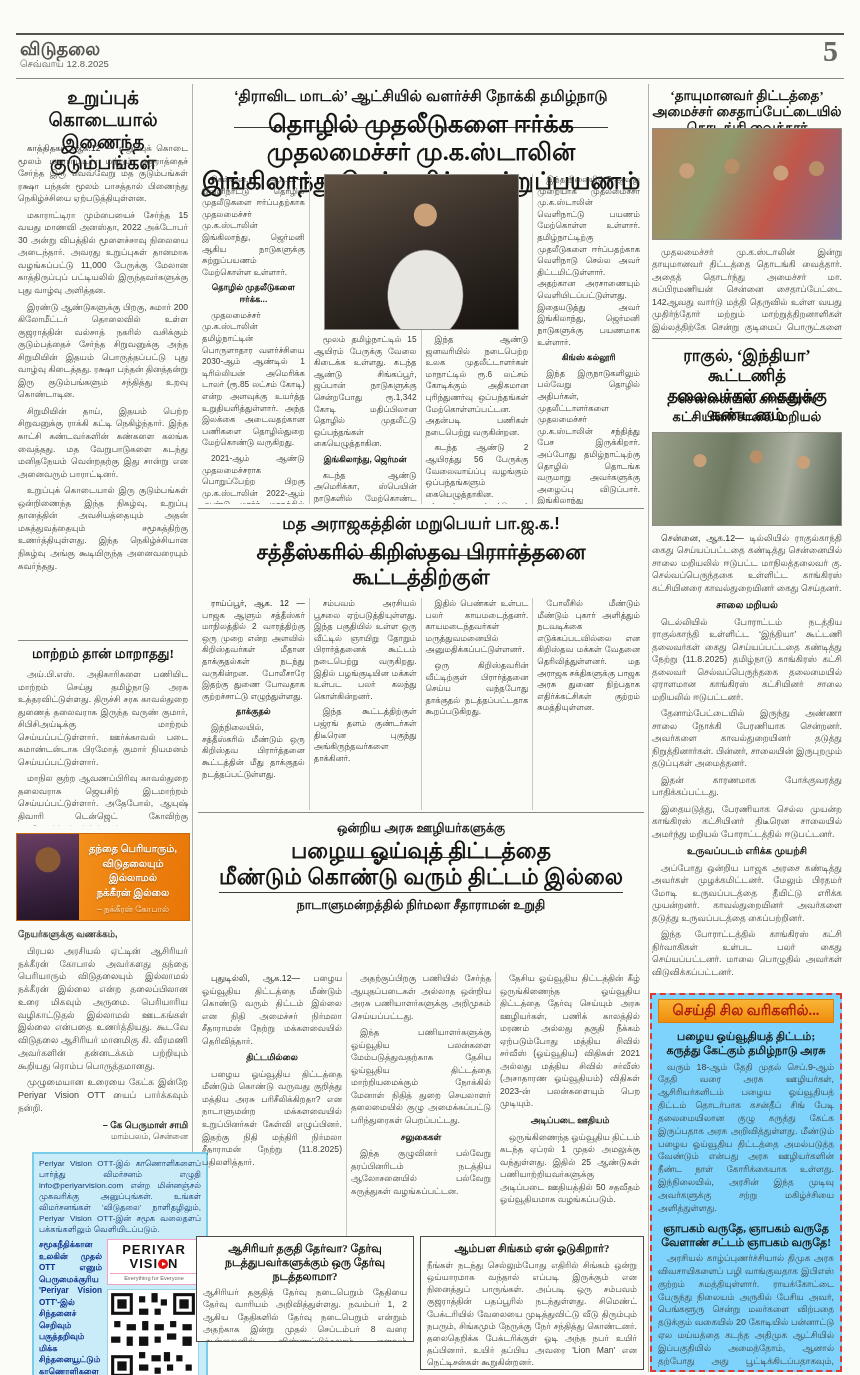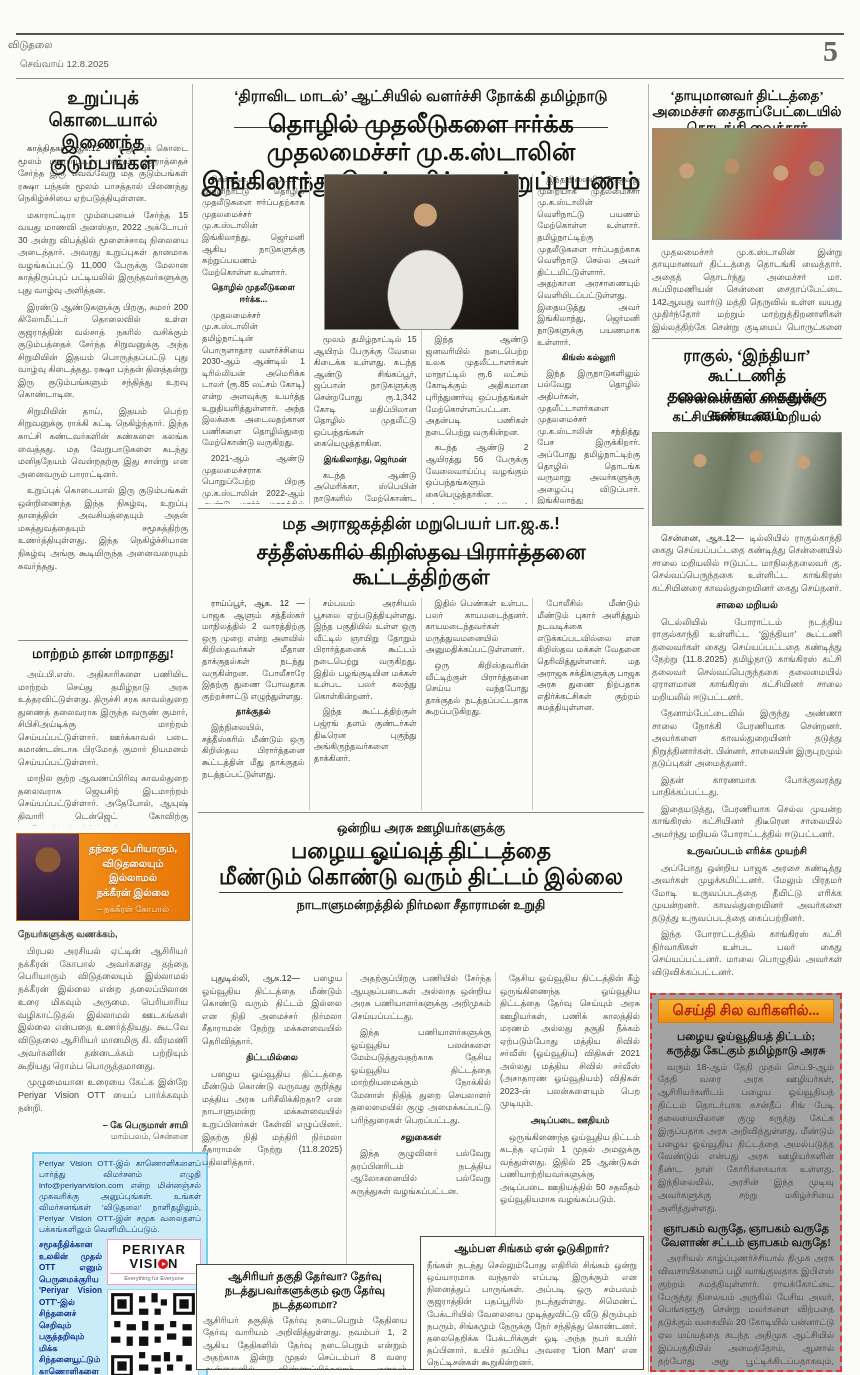--- a/index.html
+++ b/index.html
@@ -68,42 +68,42 @@
      position:relative;vertical-align:-1px}
   .play-badge::after{content:"";position:absolute;left:3.5px;top:2.5px;border-left:4px solid #fff;
      border-top:2.5px solid rgba(0,0,0,0);border-bottom:2.5px solid rgba(0,0,0,0)}
   .logo-tag{font-size:5.6px;color:#6d6a66;border-top:1px solid #f3a0c2;margin-top:2px;padding-top:1px}
   
   .mini-box{border:1.2px solid #4b4a45;padding:5px 6px;overflow:hidden;background:#fcfcf9}
   .mini-box .bx-hl{font-weight:bold;text-align:center;font-size:11px;line-height:1.25;color:#15140f;
      font-family:"Liberation Serif",serif;margin-bottom:3px}
   .mini-box .bx-body{font-size:8.6px;line-height:1.42;text-align:justify;color:#44413b}
   
-  .briefs{border:2px dashed #dd3a36;background:#a3a3a3;padding:4px 6px 4px 6px;overflow:hidden}
+  .briefs{border:2px dashed #dd3a36;background:#7dd3fc;padding:4px 6px 4px 6px;overflow:hidden}
   .briefs-title{background:linear-gradient(180deg,#f9b536 0%,#ef8d0c 100%);border:1px solid #d87f10;
      color:#b01d12;font-weight:bold;font-size:14.5px;text-align:center;padding:2px 0;
      font-family:"Liberation Serif",serif}
   .briefs h4{font-weight:bold;font-size:11px;line-height:1.3;text-align:center;color:#16150f;margin:6px 0 3px 0;
      font-family:"Liberation Serif",serif}
   .briefs .bf-body{font-size:8.8px;line-height:1.46;text-align:justify;color:#45423c}
   .briefs .bf-body p{text-indent:9px}
   
   .r-hl{font-family:"Liberation Serif",serif;font-weight:bold;text-align:center;color:#161511;line-height:1.2}
   .r-body{font-size:8.8px;line-height:1.42;text-align:justify;color:#45423c;overflow:hidden}
   .r-body p{margin-bottom:4px;text-indent:9px}
   
   .qr{background:#fff;border:1px solid #9ad2e6;margin-top:4px;display:block}
 </style>
 </head>
 <body>
 
 <div class="page">
 
   <div class="hrule thick" style="left:16px;right:16px;top:33px"></div>
-  <div class="abs serif" style="left:8px;top:39px;font-size:10px;font-weight:normal;color:#55534e">விடுதலை</div>
+  <div class="abs serif" style="left:20px;top:39px;font-size:18px;font-weight:bold;color:#55534e">விடுதலை</div>
   <div class="abs" style="left:20px;top:58px;font-size:9.5px;color:#5c5a54">செவ்வாய் 12.8.2025</div>
   <div class="abs serif" style="right:22px;top:34px;font-size:30px;font-weight:bold;color:#6a6862">5</div>
   <div class="hrule" style="left:16px;right:16px;top:78px"></div>
 
   <div class="vrule" style="left:192px;top:84px;height:1288px"></div>
   <div class="vrule" style="left:648px;top:84px;height:1288px"></div>
 
   <div class="abs hl" style="left:18px;top:88px;width:170px;font-size:18.5px">உறுப்புக் கொடையால் இணைந்த குடும்பங்கள்</div>
 
   <div class="abs body-txt" style="left:18px;top:142px;width:170px;height:492px;font-size:8.6px;line-height:1.46">
@@ -287,21 +287,21 @@
         <p>இந்த குழுவினர் பல்வேறு தரப்பினரிடம் நடத்திய ஆலோசனையில் பல்வேறு கருத்துகள் வழங்கப்பட்டன.</p>
       </div>
       <div class="col">
         <p>தேசிய ஓய்வூதிய திட்டத்தின் கீழ் ஒருங்கிணைந்த ஓய்வூதிய திட்டத்தை தேர்வு செய்யும் அரசு ஊழியர்கள், பணிக் காலத்தில் மரணம் அல்லது தகுதி நீக்கம் ஏற்படும்போது மத்திய சிவில் சர்வீஸ் (ஓய்வூதிய) விதிகள் 2021 அல்லது மத்திய சிவில் சர்வீஸ் (அசாதாரண ஓய்வூதியம்) விதிகள் 2023-ன் பலன்களையும் பெற முடியும்.</p>
         <p class="crosshead">அடிப்படை ஊதியம்</p>
         <p>ஒருங்கிணைந்த ஓய்வூதிய திட்டம் கடந்த ஏப்ரல் 1 முதல் அமலுக்கு வந்துள்ளது. இதில் 25 ஆண்டுகள் பணியாற்றியவர்களுக்கு அடிப்படை ஊதியத்தில் 50 சதவீதம் ஓய்வூதியமாக வழங்கப்படும்.</p>
       </div>
     </div>
   </div>
 
-  <div class="abs mini-box" style="left:196px;top:1264px;width:218px;height:106px">
+  <div class="abs mini-box" style="left:196px;top:1236px;width:218px;height:106px">
     <div class="bx-hl">ஆசிரியர் தகுதி தேர்வா? தேர்வு நடத்துபவர்களுக்கும் ஒரு தேர்வு நடத்தலாமா?</div>
     <div class="bx-body">ஆசிரியர் தகுதித் தேர்வு நடைபெறும் தேதியை தேர்வு வாரியம் அறிவித்துள்ளது. நவம்பர் 1, 2 ஆகிய தேதிகளில் தேர்வு நடைபெறும் என்றும் அதற்காக இன்று முதல் செப்டம்பர் 8 வரை ஆன்லைனில் விண்ணப்பிக்கலாம் எனவும் தெரிவிக்கப்பட்டுள்ளது. கல்வித் தகுதி மற்றும் விண்ணப்பம் சார்ந்த விவரங்களை www.trb.tn.gov.in என்ற இணைய வழியில் தெரிந்து கொள்ளலாம்.</div>
   </div>
   <div class="abs mini-box" style="left:420px;top:1236px;width:224px;height:134px">
     <div class="bx-hl">ஆம்பள சிங்கம் ஏன் ஓடுகிறார்?</div>
     <div class="bx-body">நீங்கள் நடந்து செல்லும்போது எதிரில் சிங்கம் ஒன்று ஒய்யாரமாக வந்தால் எப்படி இருக்கும் என நினைத்துப் பாருங்கள். அப்படி ஒரு சம்பவம் குஜராத்தின் பதப்பூரில் நடந்துள்ளது. சிமெண்ட் பேக்டரியில் வேலையை முடித்துவிட்டு வீடு திரும்பும் நபரும், சிங்கமும் நேருக்கு நேர் சந்தித்து கொண்டனர். தலைதெறிக்க பேக்டரிக்குள் ஓடி அந்த நபர் உயிர் தப்பினார். உயிர் தப்பிய அவரை 'Lion Man' என நெட்டிசன்கள் கூறுகின்றனர்.</div>
   </div>
 
   <div class="abs r-hl" style="left:652px;top:88px;width:190px;font-size:13.5px">‘தாயுமானவர் திட்டத்தை’ அமைச்சர் சைதாப்பேட்டையில் தொடங்கி வைத்தார்</div>
   <div class="abs photo ph-group1" style="left:652px;top:128px;width:190px;height:112px"></div>

